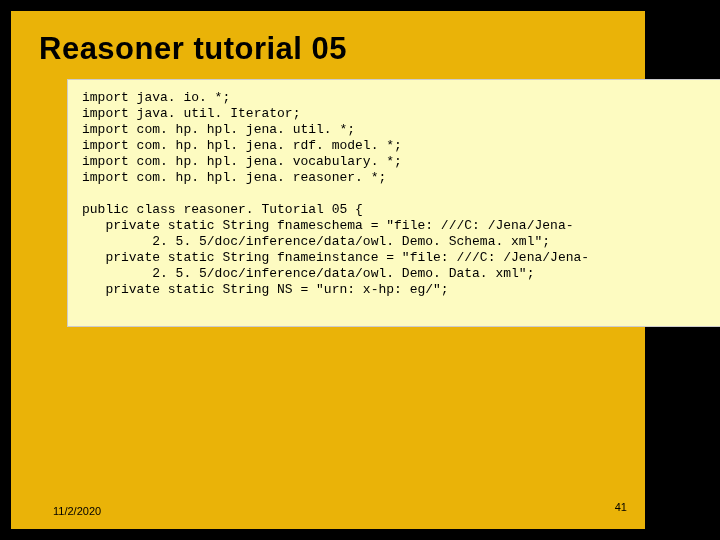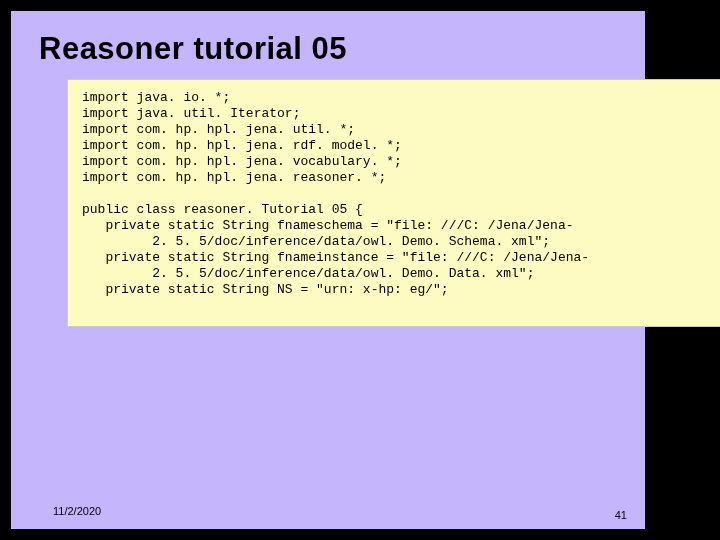--- a/index.html
+++ b/index.html
@@ -10,21 +10,21 @@
     background: #000;
     font-family: Arial, Helvetica, sans-serif;
     overflow: hidden;
   }
   .slide {
     position: absolute;
     left: 11px;
     top: 11px;
     width: 634px;
     height: 518px;
-    background: #c4b5fd;
+    background: #eab308;
     box-sizing: border-box;
   }
   .title {
     position: absolute;
     left: 28px;
     top: 20px;
     font-size: 31px;
     font-weight: bold;
     color: #000;
     letter-spacing: 0.5px;
@@ -50,21 +50,21 @@
     position: absolute;
     left: 42px;
     bottom: 12px;
     font-size: 11px;
     color: #000;
     text-align: right;
   }
   .pagenum {
     position: absolute;
     right: 18px;
-    bottom: 8px;
+    bottom: 16px;
     font-size: 11px;
     color: #000;
   }
 </style>
 </head>
 <body>
 
 <div class="slide">
   <div class="title">Reasoner tutorial 05</div>
 

